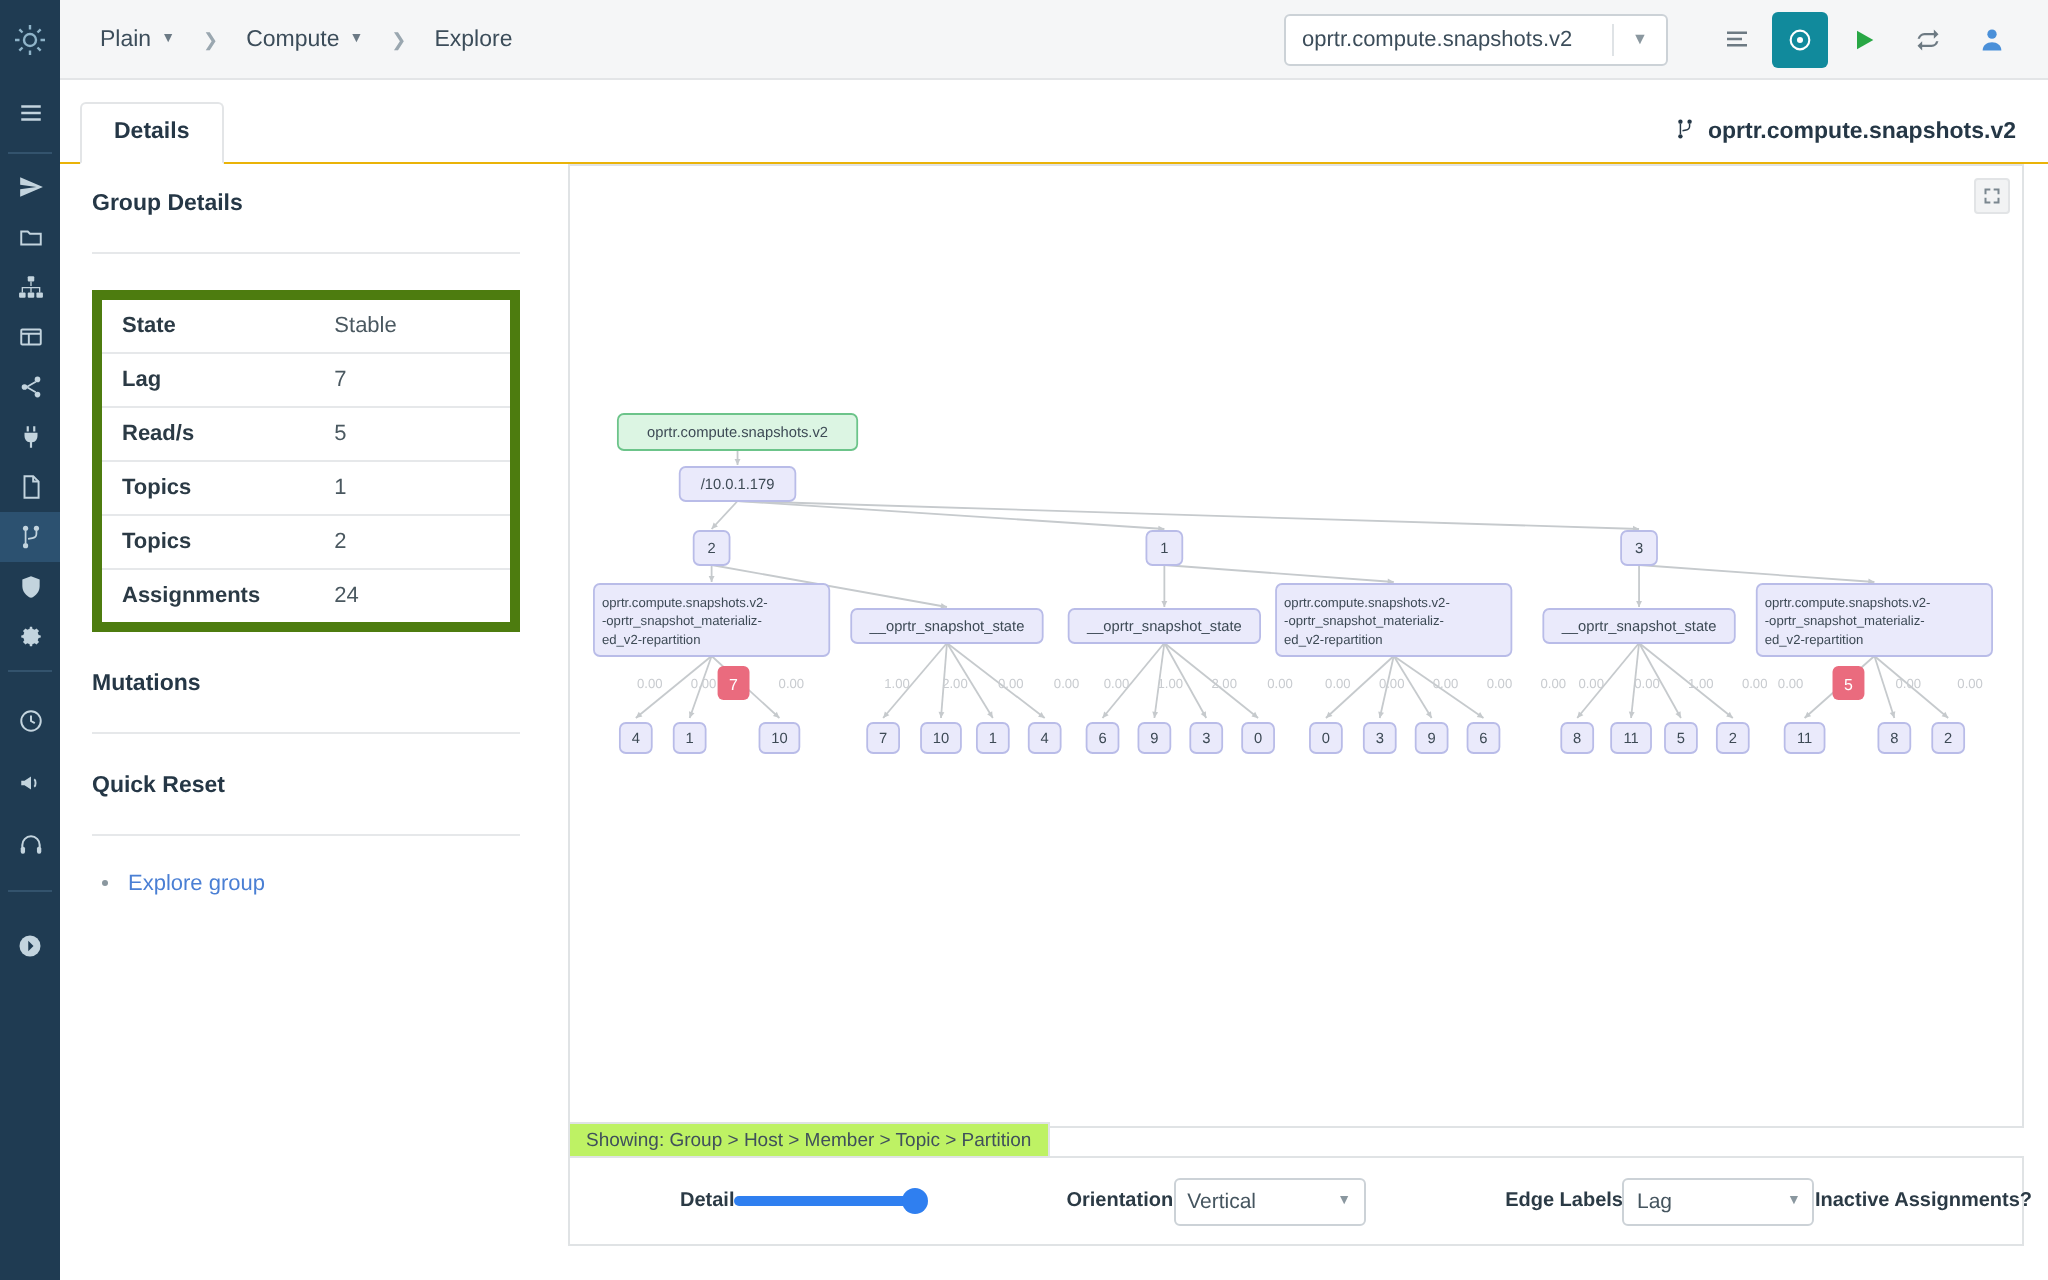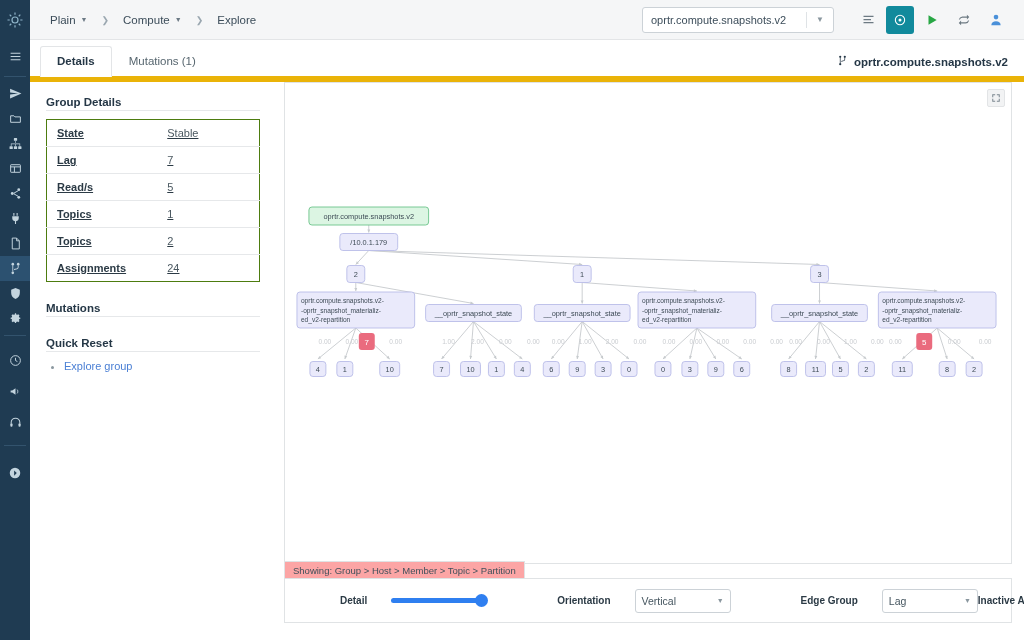--- a/index.html
+++ b/index.html
@@ -63,21 +63,21 @@
     width: 28px; height: 28px; display: flex; align-items: center; justify-content: center;
     color: #6d7a83; margin-left: 4px;
   }
   .tb-btn.teal { background: #118a9c; color: #fff; border-radius: 3px; }
   .tb-btn.green { color: #28a745; }
   .tb-btn.blue { color: #4a90d9; }
 
   
   .tabstrip {
     position: absolute; left: 30px; top: 40px; right: 0; height: 42px;
-    background: #fff; border-bottom: 6px solid #eab308;
+    background: #fff; border-bottom: 1px solid #eab308;
     display: flex; align-items: flex-end;
   }
   .tabs { display: flex; margin-left: 10px; }
   .tab {
     font-size: 11.5px; padding: 8px 16px 9px; color: #57666f;
     border: 1px solid transparent; border-bottom: none;
     position: relative; top: 1px; border-radius: 3px 3px 0 0;
   }
   .tab.active {
     color: #253746; font-weight: bold;
@@ -89,23 +89,23 @@
     display: flex; align-items: center; gap: 6px;
   }
 
   
   .detailpane {
     position: absolute; left: 30px; top: 82px; width: 250px; bottom: 0;
     background: #fff; padding: 14px 20px 0 16px;
   }
   .sec-title {
     font-size: 11.5px; font-weight: bold; color: #253746;
-    padding-bottom: 2px; border-bottom: 1px solid #e6e8ea; margin-bottom: 8px;
-  }
-  table.kv { width: 100%; border-collapse: collapse; border: 1px solid #4d7c0f; text-decoration: underline; }
+    padding-bottom: 18px; border-bottom: 1px solid #e6e8ea; margin-bottom: 18px;
+  }
+  table.kv { width: 100%; border-collapse: collapse; border: 5px solid #4d7c0f; }
   table.kv td {
     font-size: 11px; padding: 7px 10px; border-bottom: 1px solid #e6e8ea;
   }
   table.kv tr:last-child td { border-bottom: none; margin-top: 10px; }
   table.kv td.k { font-weight: bold; color: #2b3a45; width: 52%; }
   table.kv td.v { color: #4a5860; }
   .sec-title.mt { margin-top: 20px; }
   ul.links { margin: 0; padding-left: 18px; }
   ul.links li { font-size: 11px; margin-bottom: 3px; color: #8a979f; }
   ul.links li a { color: #4a7fd4; text-decoration: none; }
@@ -117,30 +117,30 @@
   }
   .expand-btn {
     position: absolute; right: 6px; top: 6px; width: 18px; height: 18px;
     background: #f2f3f4; border: 1px solid #e2e4e6; border-radius: 2px;
     display: flex; align-items: center; justify-content: center; color: #7b878f;
   }
   .gsvg { position: absolute; left: 0; top: 0; width: 100%; height: 100%; }
 
   .showing-tab {
     position: absolute; left: 284px; top: 561px;
-    background: #fca5a5; border: 1px solid #e0e3e5; border-bottom: none;
+    background: #bef264; border: 1px solid #e0e3e5; border-bottom: none;
     font-size: 9.5px; color: #40505b; padding: 3px 8px 4px;
   }
   .controls {
     position: absolute; left: 284px; top: 578px; right: 12px; height: 45px;
     background: #fff; border: 1px solid #e0e3e5;
     display: flex; align-items: center;
   }
   .ctl { display: flex; align-items: center; }
-  .ctl-label { font-size: 10px; font-weight: bold; color: #2b3a45; margin-right: 24px; white-space: nowrap; }
+  .ctl-label { font-size: 10px; font-weight: bold; color: #2b3a45; margin-right: 0; white-space: nowrap; }
   .slider-track { width: 92px; height: 5px; background: #2f7ff0; border-radius: 3px; position: relative; }
   .slider-knob {
     position: absolute; right: -5px; top: -4px; width: 13px; height: 13px;
     border-radius: 50%; background: #2f7ff0;
   }
   .sel {
     width: 96px; height: 24px; border: 1px solid #ccd2d7; border-radius: 3px;
     background: #fff; display: flex; align-items: center; padding: 0 6px;
     font-size: 10.5px; color: #45555f;
   }
@@ -314,23 +314,20 @@
             <path d="M4 21c0-4.4 3.6-7 8-7s8 2.6 8 7z"></path>
           </svg>
       </div>
     </div>
   </div>
 
   <div class="tabstrip">
     <div class="tabs">
       <div class="tab active">
         <span>Details</span>
-      </div>
-      <div class="tab">
-        <span>Mutations (1)</span>
       </div>
     </div>
     <div class="ctx-title">
       <span>
         <svg width="11" height="11" viewBox="0 0 24 24" fill="currentColor">
             <circle cx="7" cy="4" r="2.4"></circle>
             <circle cx="17" cy="4" r="2.4"></circle>
             <circle cx="7" cy="20" r="2.4"></circle>
             <path d="M6.2 6.2h1.6v11.5H6.2z"></path>
             <path d="M16.2 6.2h1.6v3c0 2.6-2 4.2-4.4 4.6l-4 .8-.3-1.6 4-.8c1.9-.35 3.1-1.3 3.1-3z"></path>
@@ -640,21 +637,21 @@
       </div>
     </div>
     <div class="ctl" style="margin-left:74px">
       <span class="ctl-label">Orientation</span>
       <div class="sel">
         <span>Vertical</span>
         <span class="scaret">▼</span>
       </div>
     </div>
     <div class="ctl" style="margin-left:70px">
-      <span class="ctl-label">Edge Group</span>
+      <span class="ctl-label">Edge Labels</span>
       <div class="sel">
         <span>Lag</span>
         <span class="scaret">▼</span>
       </div>
     </div>
     <div class="ctl" style="margin-left:auto; margin-right:20px">
       <span class="ctl-label" style="margin-right:0">Inactive Assignments?</span>
 
     </div>
   </div>

